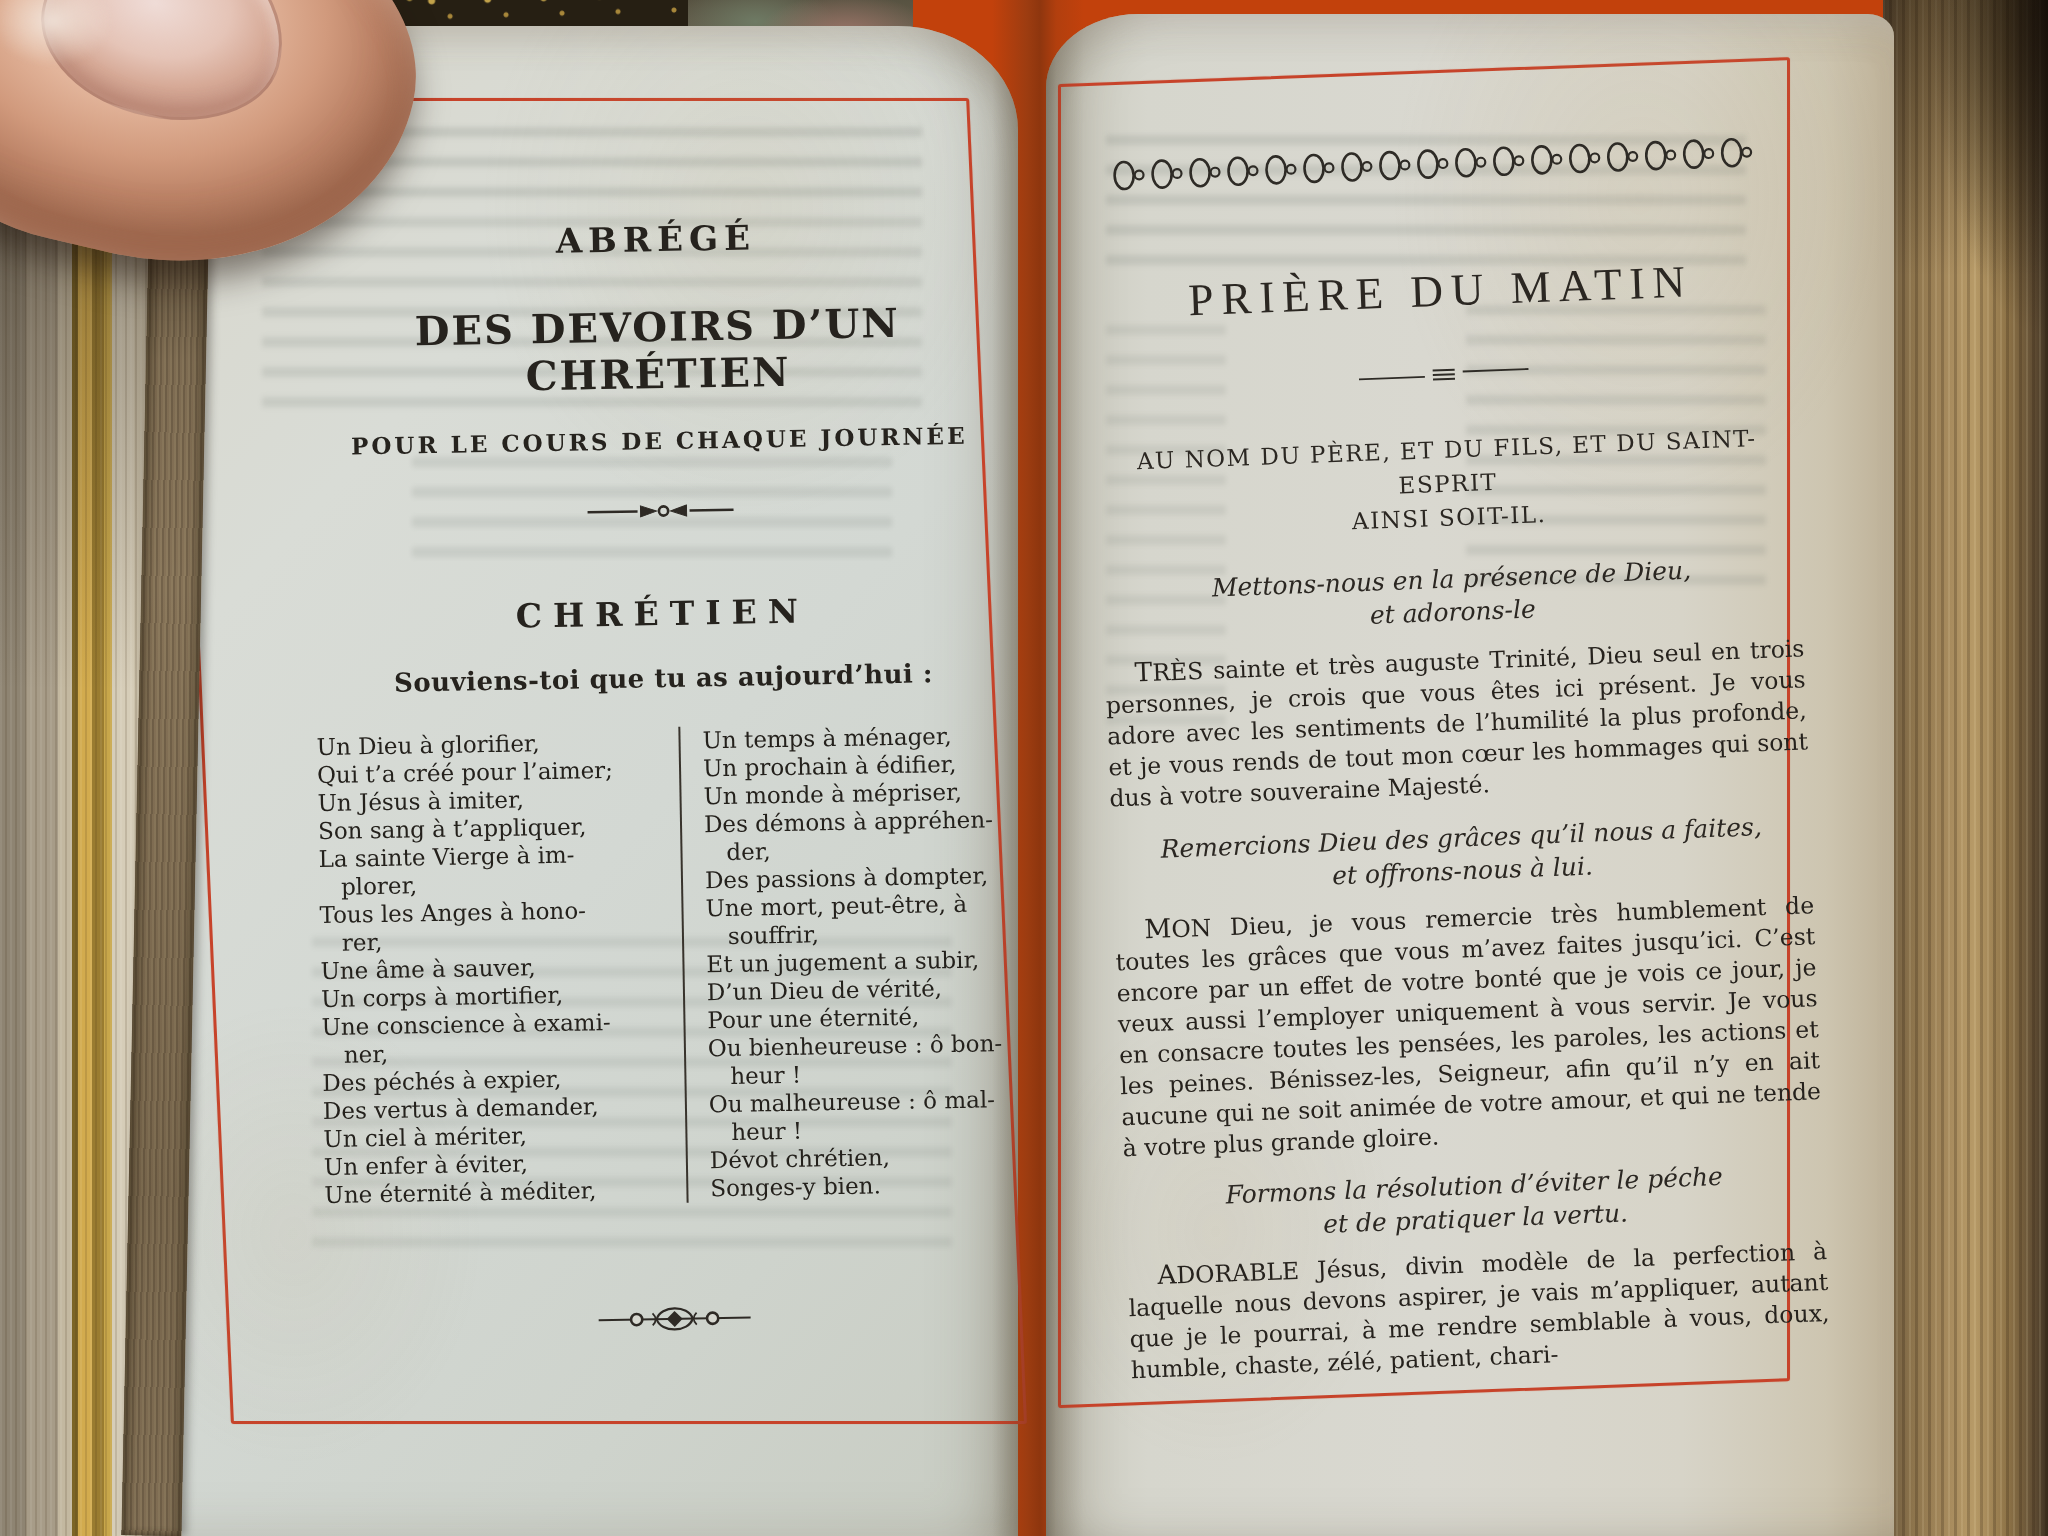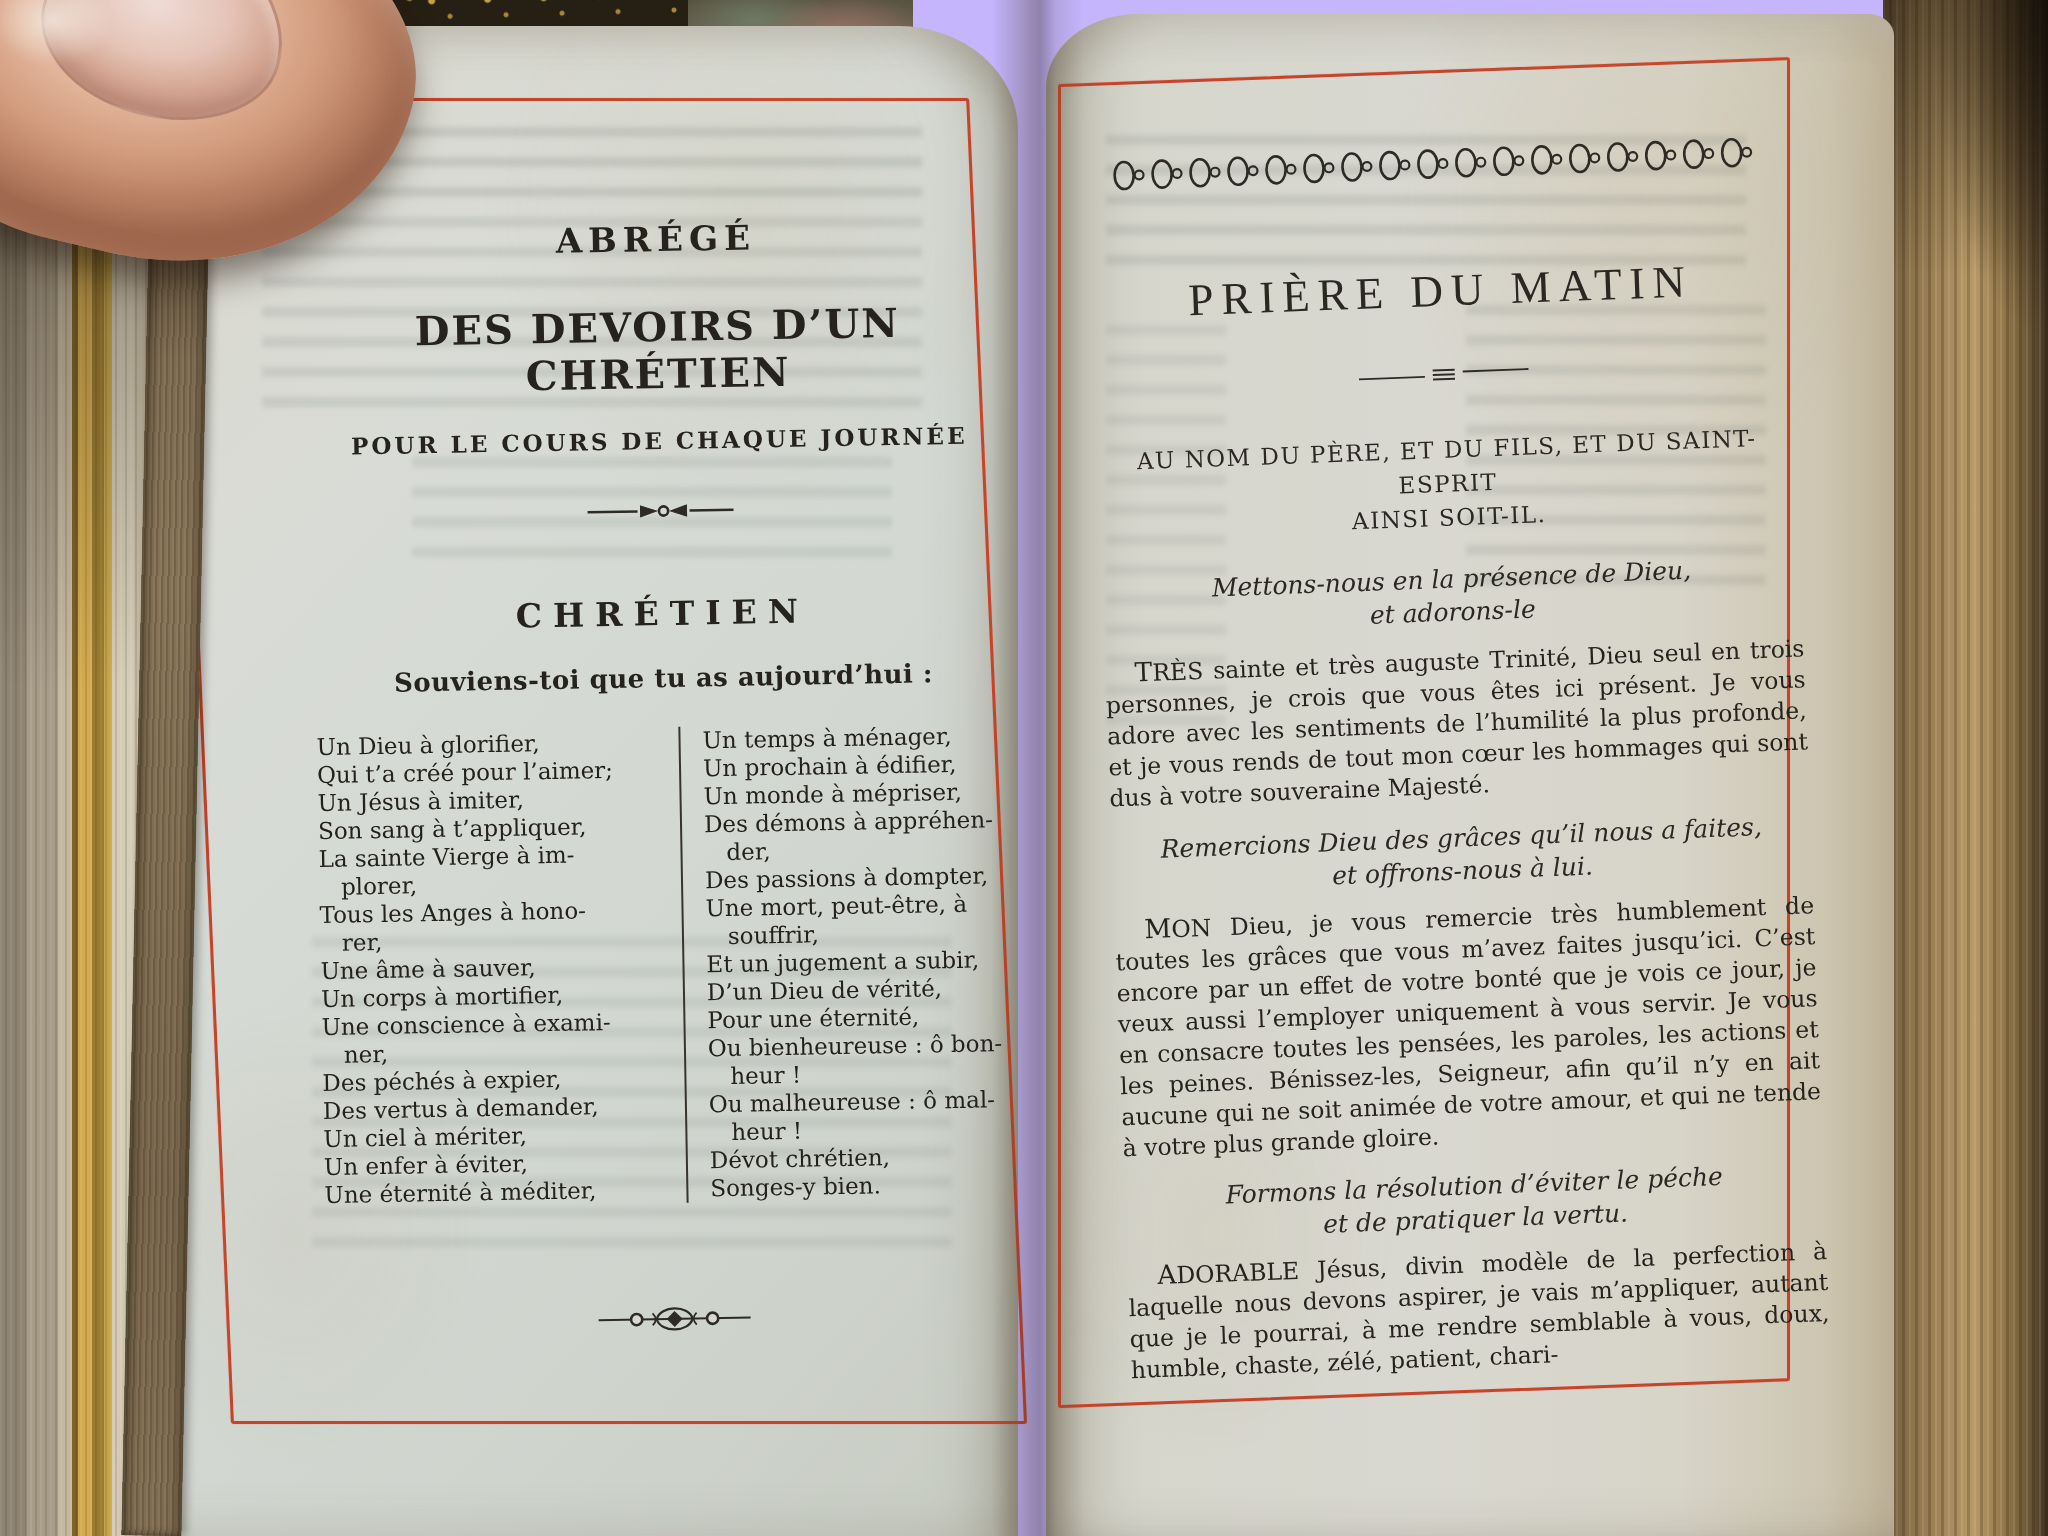--- a/index.html
+++ b/index.html
@@ -1,17 +1,17 @@
 <!DOCTYPE html>
 <html><head>
 <meta charset="utf-8">
 <style>
   html,body{margin:0;padding:0;background:#15110c;}
   .scene{position:relative;width:2048px;height:1536px;overflow:hidden;
-         background:#c4b5fd;font-family:"DejaVu Serif","Liberation Serif",serif;color:#2c2823;}
+         background:#c2410c;font-family:"DejaVu Serif","Liberation Serif",serif;color:#2c2823;}
 
   
   .gilt-fore-edge{position:absolute;right:0;top:0;width:165px;height:1536px;z-index:2;
     background:linear-gradient(90deg,#6a573e 0%,#8d744c 18%,#a5895c 38%,#b79a67 55%,#8f7448 75%,#5f4c33 92%,#3c2f1f 100%);}
   .gilt-fore-edge:before{content:"";position:absolute;inset:0;
     background:repeating-linear-gradient(90deg,rgba(255,240,200,.12) 0 2px,rgba(0,0,0,0) 2px 6px,rgba(40,25,10,.22) 6px 9px,rgba(0,0,0,0) 9px 13px);}
   .gilt-fore-edge:after{content:"";position:absolute;inset:0;
     background:radial-gradient(130% 40% at 100% 0%,rgba(15,10,5,.75) 0%,rgba(15,10,5,0) 55%),
                linear-gradient(180deg,rgba(20,12,5,.45) 0%,rgba(20,12,5,0) 18%);}
   .cover-top-strip{position:absolute;left:196px;top:-14px;width:530px;height:52px;z-index:3;transform:rotate(-1.6deg);

